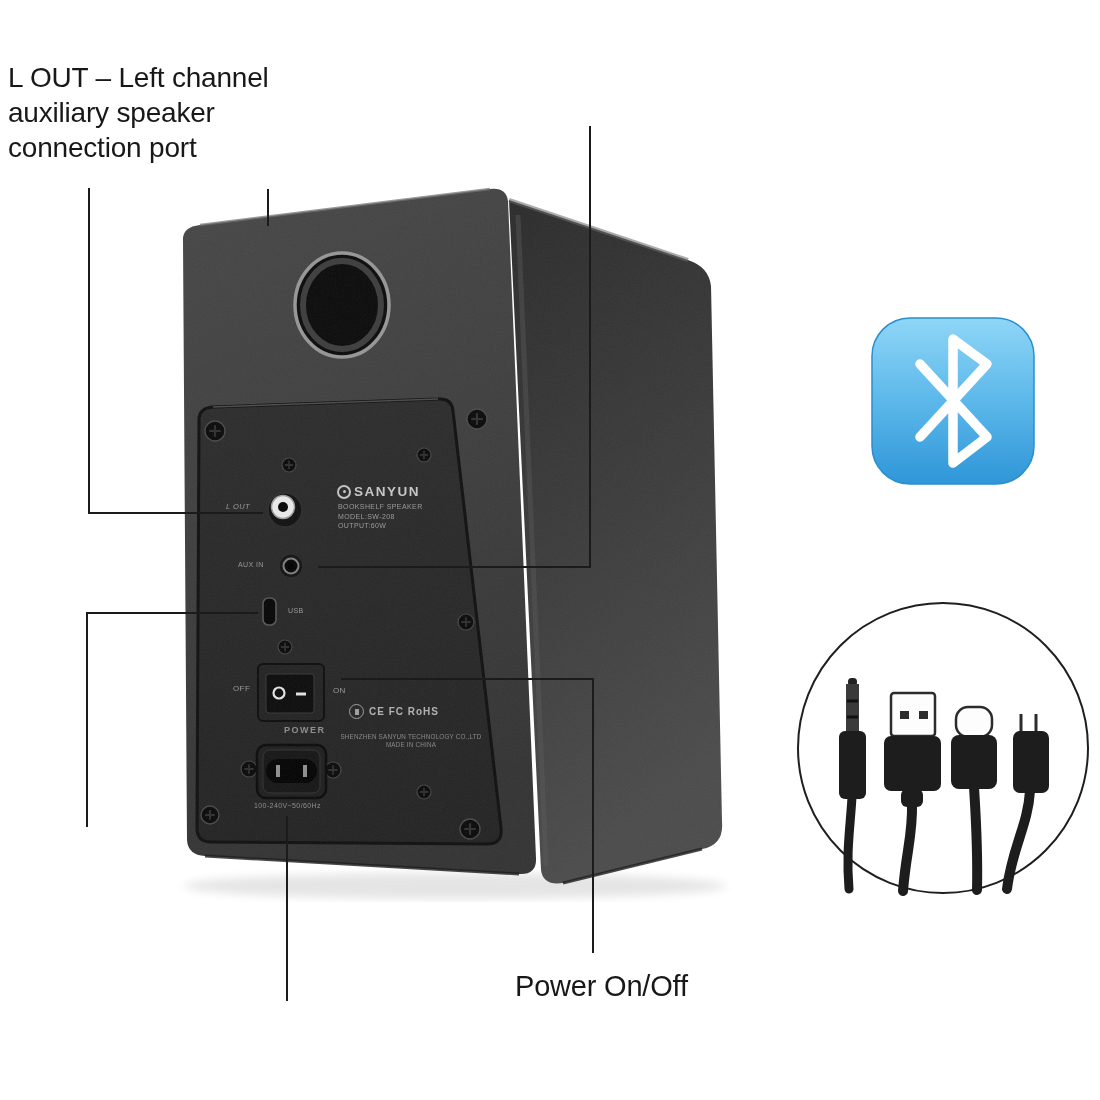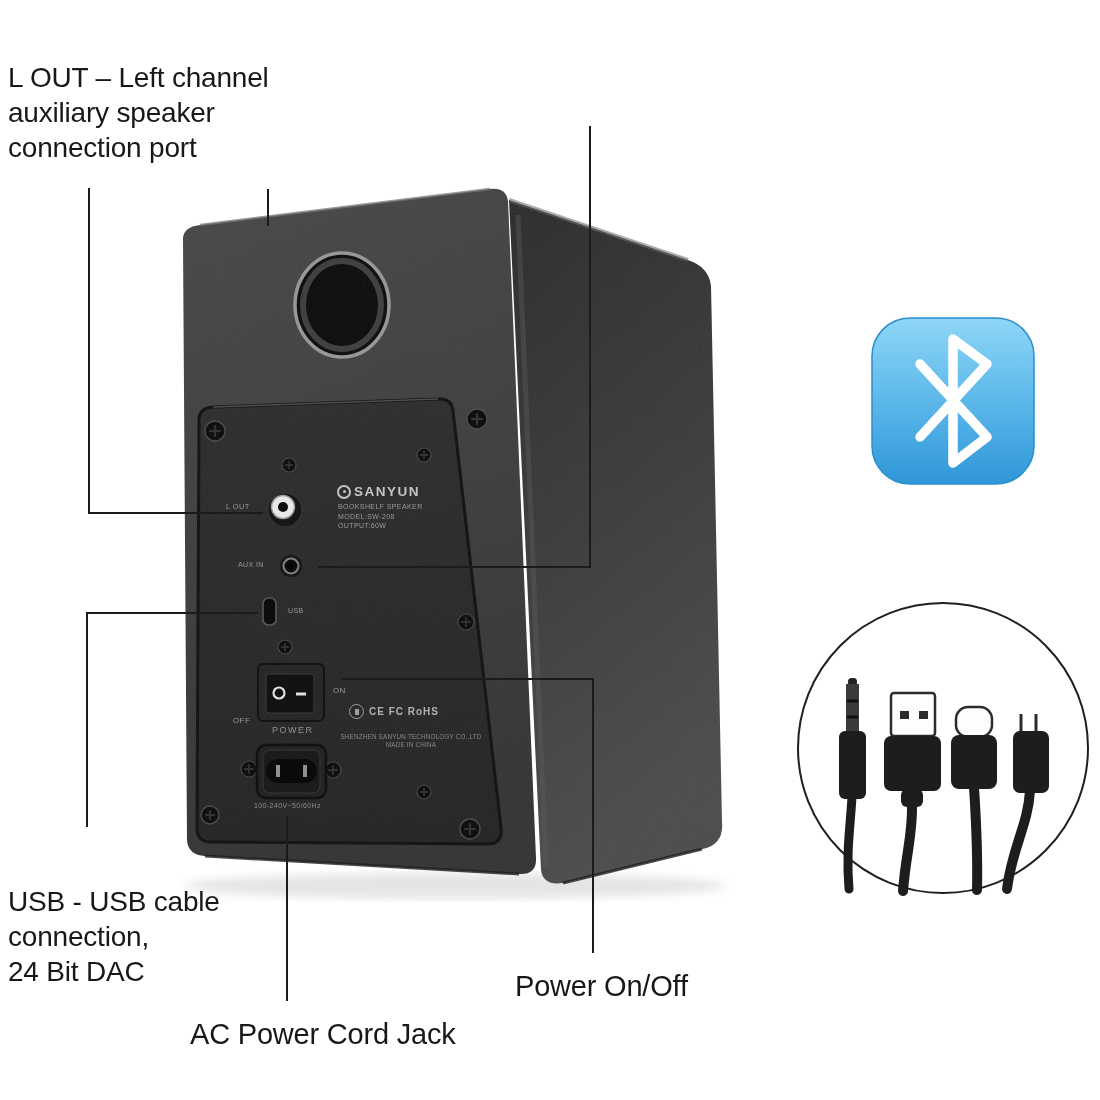--- a/index.html
+++ b/index.html
@@ -214,32 +214,28 @@
       <path d="M1021,714 V733 M1036,714 V733" stroke="#2c2c2c" stroke-width="3"></path>
       <rect x="1013" y="731" width="36" height="62" rx="7" fill="#1d1d1d"></rect>
       <path d="M1030,791 C1028,825 1012,848 1007,889" stroke="#1d1d1d" stroke-width="10" fill="none" stroke-linecap="round"></path>
     </g>
   </g>
 </svg>
 
   <div class="ann ann-big" style="left:8px;top:60px;">L OUT  –  Left channel
 auxiliary speaker
 connection port</div>
-  <div class="ann ann-big" style="left:8px;top:884px;">USB - USB cable
-connection,
-24 Bit DAC</div>
-  <div class="ann" style="left:190px;top:1018px;font-size:29px;">AC Power Cord Jack</div>
   <div class="ann" style="left:515px;top:970px;font-size:29px;">Power On/Off</div>
 
-  <div class="plabel" style="left:226px;top:502px;font-size:7.5px;">L OUT</div>
+  <div class="plabel" style="left:226px;top:502px;font-size:7.5px;font-style:italic;">L OUT</div>
   <div class="plabel" style="left:238px;top:561px;font-size:7px;">AUX IN</div>
   <div class="plabel" style="left:288px;top:607px;font-size:7px;">USB</div>
-  <div class="plabel" style="left:233px;top:716px;font-size:8px;">OFF</div>
+  <div class="plabel" style="left:233px;top:684px;font-size:8px;">OFF</div>
   <div class="plabel" style="left:333px;top:686px;font-size:8px;">ON</div>
-  <div class="plabel" style="left:272px;top:725px;font-size:9px;letter-spacing:1.5px;color:#8f8f8f;">POWER</div>
+  <div class="plabel" style="left:284px;top:725px;font-size:9px;letter-spacing:1.5px;color:#8f8f8f;font-weight:bold;">POWER</div>
   <div class="plabel" style="left:254px;top:802px;font-size:7px;color:#8d8d8d;">100-240V~50/60Hz</div>
 
   <div class="brand-row">
     <span class="brand-logo">
         <i></i>
       </span>
     <span class="brand-name">SANYUN</span>
   </div>
   <div class="brand-sub">BOOKSHELF SPEAKER
 MODEL:SW-208

